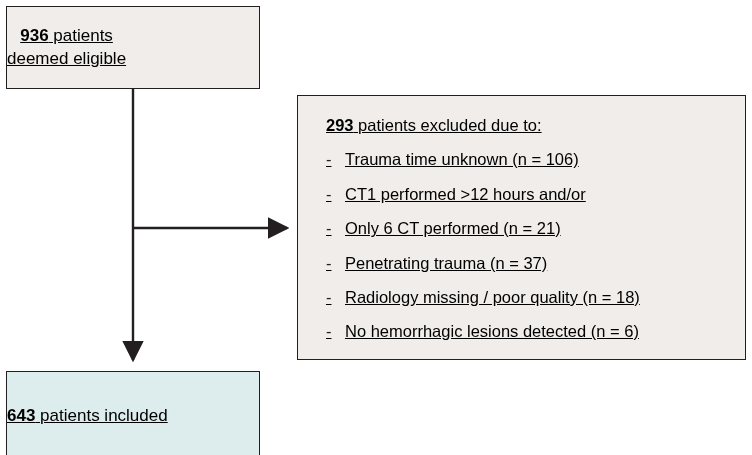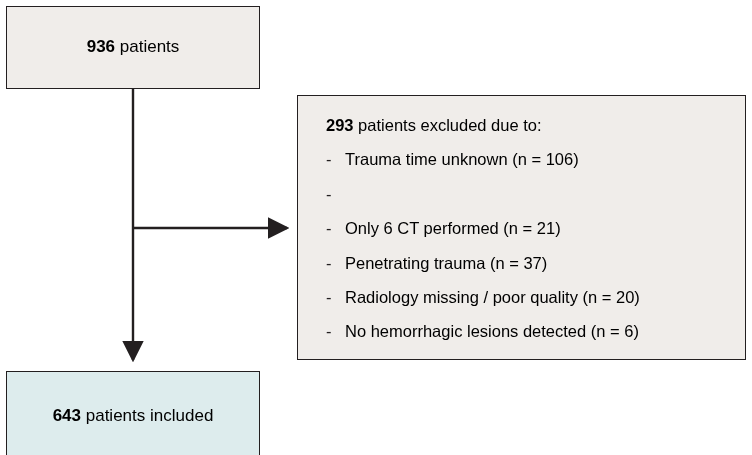--- a/index.html
+++ b/index.html
@@ -19,23 +19,23 @@
     background: #ffffff;
   }
 
   
   .box {
     position: absolute;
     box-sizing: border-box;
     border: 1px solid #231f20;
     display: flex;
     align-items: center;
-    justify-content: center;
     text-align: center;
     line-height: 1.35;
+    text-decoration: underline;
   }
 
   #box-eligible {
     left: 6px;
     top: 6px;
     width: 254px;
     height: 83px;
     background: #f0edea;
     font-size: 17px;
   }
@@ -128,48 +128,50 @@
     <g>
       <line x1="133" y1="228" x2="287" y2="228" stroke="#231f20" stroke-width="2.4" marker-end="url(#arrowhead)"></line>
     </g>
   </svg>
 
   <div class="box" id="box-eligible">
     <div>
       <span class="stack">
         <span class="num">936</span><span> patients</span>
       </span>
+      <span class="stack">deemed eligible</span>
     </div>
   </div>
 
   <div class="box" id="box-excluded">
     <p class="excl-title">
       <span class="num">293</span><span> patients excluded due to:</span>
     </p>
     <ul class="excl-list">
       <li>
         <span class="dash">-</span>
         <span class="excl-text">Trauma time unknown (n = 106)</span>
       </li>
       <li>
         <span class="dash">-</span>
         <span class="excl-text">
+          <span style="display:block">CT1 performed &gt;12 hours and/or</span>
         </span>
       </li>
       <li>
         <span class="dash">-</span>
         <span class="excl-text">Only 6 CT performed (n = 21)</span>
       </li>
       <li>
         <span class="dash">-</span>
         <span class="excl-text">Penetrating trauma (n = 37)</span>
       </li>
       <li>
         <span class="dash">-</span>
-        <span class="excl-text">Radiology missing / poor quality (n = 20)</span>
+        <span class="excl-text">Radiology missing / poor quality (n = 18)</span>
       </li>
       <li>
         <span class="dash">-</span>
         <span class="excl-text">No hemorrhagic lesions detected (n = 6)</span>
       </li>
     </ul>
   </div>
 
   <div class="box" id="box-included">
     <div>

